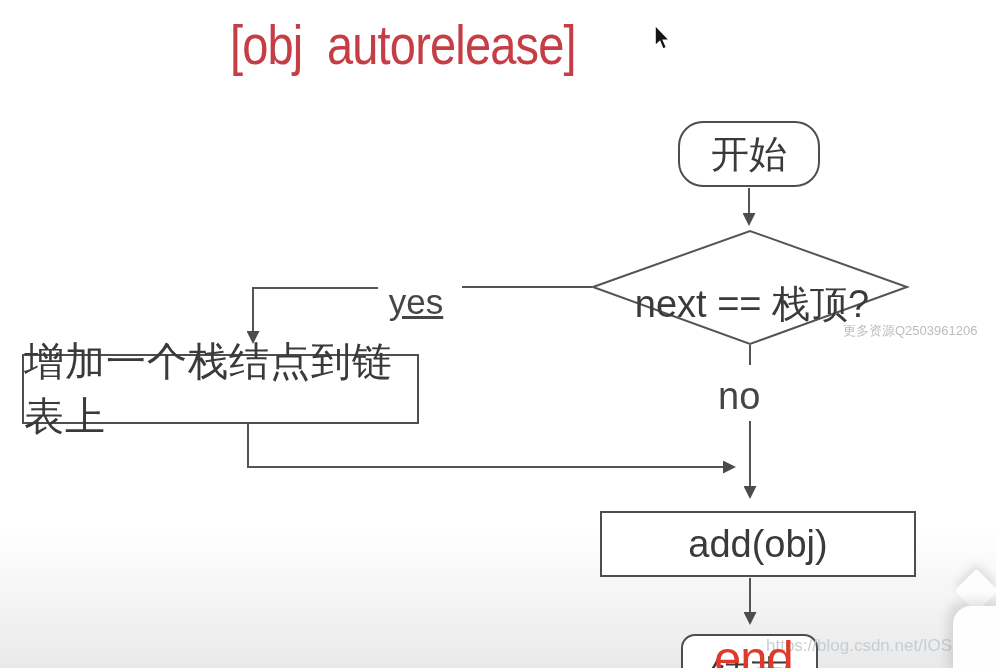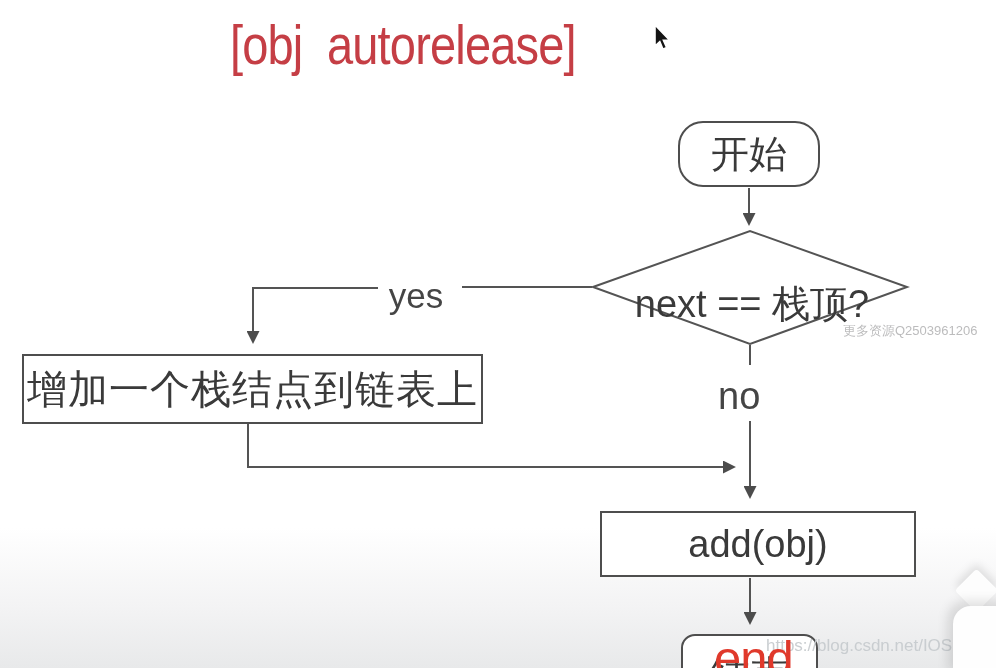--- a/index.html
+++ b/index.html
@@ -14,29 +14,29 @@
     left:230px;top:12px;font-size:56px;line-height:66px;color:#c53e45;
     white-space:pre;letter-spacing:-1px;transform:scaleX(0.84);transform-origin:left top;
   }
   
   .node{
     box-sizing:border-box;background:#ffffff;border:2px solid #4e4e4e;
     display:flex;align-items:center;justify-content:center;
     color:#3a3a3a;
   }
   .node-start{left:678px;top:121px;width:142px;height:66px;border-radius:25px;font-size:38px;}
-  .node-yes-branch{left:22px;top:354px;width:461px;height:70px;font-size:40px;letter-spacing:1px;}
+  .node-yes-branch{left:22px;top:354px;width:397px;height:70px;font-size:40px;letter-spacing:1px;}
   .node-add{left:600px;top:511px;width:316px;height:66px;font-size:38px;}
   .node-end{left:681px;top:634px;width:137px;height:54px;border-radius:14px;font-size:40px;align-items:flex-start;}
   .node-end .clip-label{margin-top:12px;}
   
   .decision-label{left:598px;top:263px;width:308px;text-align:center;font-size:38px;color:#3a3a3a;margin-top:16px;}
   
   .edge-label{color:#454545;}
-  .label-yes{left:383px;top:276px;width:66px;text-align:center;font-size:35px;}
+  .label-yes{left:383px;top:282px;width:66px;text-align:center;font-size:35px;text-decoration:underline;}
   .label-no{left:718px;top:375px;width:60px;text-align:left;font-size:38px;}
   
   .wm-resource{left:843px;top:322px;font-size:13px;color:#bcbcbd;}
   .wm-site{left:766px;top:636px;font-size:17px;color:rgba(199,203,207,0.95);}
   
   .end-overlay{left:714px;top:630px;font-size:49px;color:#e0392b;letter-spacing:-1px;}
   
   .lines{left:0;top:0;}
   
   .bubble-tail{left:961px;top:575px;width:31px;height:31px;background:#fdfdfd;border-radius:4px;

